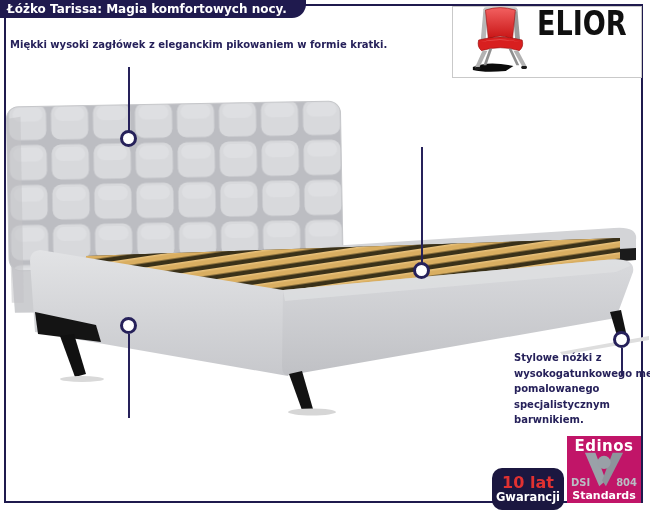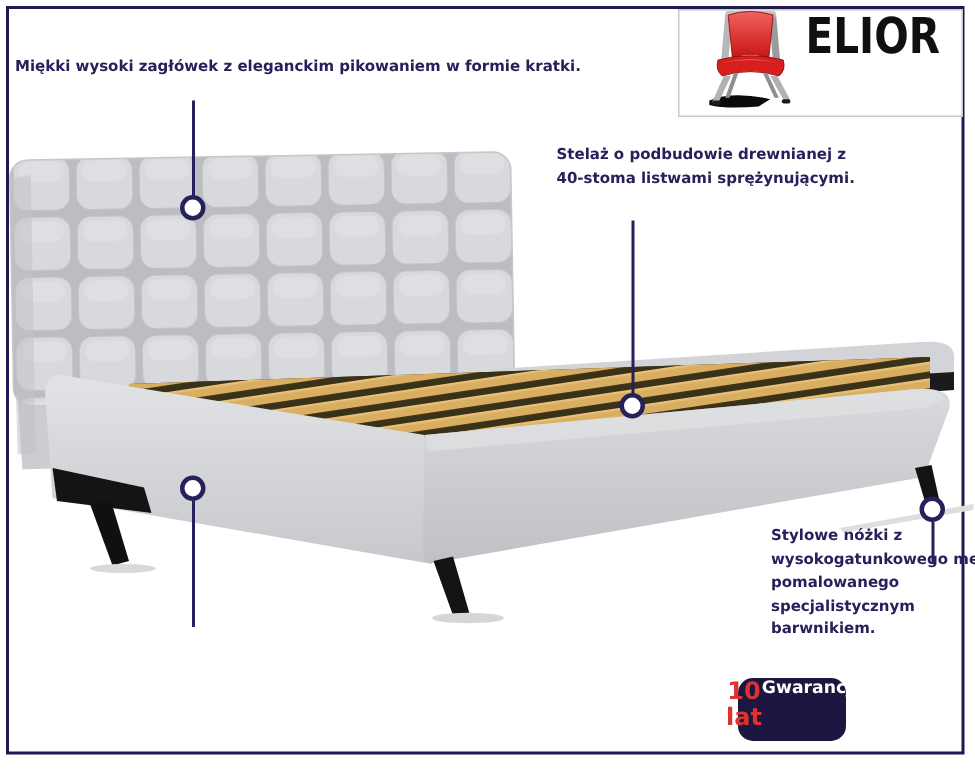--- a/index.html
+++ b/index.html
@@ -44,23 +44,23 @@
     background:#ffffff;border:1px solid #c9c9c9;box-sizing:border-box;
     display:flex;align-items:flex-start;
   }
   .logo-chair{margin-left:16px;flex:0 0 auto;}
   .logo-text{
     color:#101010;font-size:33px;font-weight:bold;letter-spacing:0px;
     transform:scaleX(0.82);transform-origin:left center;margin-left:10px;
     line-height:1;
   }
   .badge-warranty{
-    position:absolute;left:492px;top:452px;width:72px;height:42px;z-index:6;
+    position:absolute;left:492px;top:468px;width:72px;height:42px;z-index:6;
     background:#1b1740;border-radius:10px;text-align:center;
-    display:flex;flex-direction:row;justify-content:center;
+    display:flex;flex-direction:column;justify-content:center;
   }
   .bw-value{color:#e03131;font-size:16px;font-weight:bold;line-height:17px;}
   .bw-label{color:#ffffff;font-size:11.5px;font-weight:bold;line-height:13px;}
   .badge-edinos{
     position:absolute;left:567px;top:436px;width:74px;height:67px;z-index:6;
     background:#c11568;color:#ffffff;
   }
   .be-brand{
     position:absolute;top:1px;left:0;width:100%;text-align:center;
     font-size:15px;font-weight:bold;letter-spacing:0.5px;
@@ -130,20 +130,23 @@
     <g>
       <path d="M60,336 L74,334 L86,374 L75,377 Z" fill="#101010"></path>
       <ellipse cx="82" cy="379" rx="22" ry="3" fill="#d9d9d9"></ellipse>
       <path d="M289,374 L302,371 L313,409 L303,413 Z" fill="#131313"></path>
       <ellipse cx="312" cy="412" rx="24" ry="3.5" fill="#d6d6d6"></ellipse>
       <path d="M610,312 L621,310 L627,337 L618,339 Z" fill="#131313"></path>
       <path d="M560,352 L649,336 L649,340 L562,355 Z" fill="#dedede"></path>
     </g>
   </svg>
 
+  <div class="banner">
+    <span>Łóżko Tarissa: Magia komfortowych nocy.</span>
+  </div>
 
   <div class="logo-box">
     <svg class="logo-chair" width="58" height="66" viewBox="0 0 60 68">
       <path d="M4,62 Q20,55 46,61 L38,66 Q16,68 4,65 Z" fill="#0b0b0b"></path>
       <path d="M15,2 L20,2 L17,36 L12,36 Z" fill="#b7b7b7"></path>
       <path d="M45,2 L50,2 L53,36 L48,36 Z" fill="#9b9b9b"></path>
       <rect x="15" y="0" width="35" height="5" rx="2.5" fill="#c4c4c4"></rect>
       <path d="M17,3 Q32,-2 48,3 L45,33 Q32,27 20,33 Z" fill="url(#backRed)" stroke="#8e0b0b" stroke-width="0.6"></path>
       <path d="M10,34 Q32,28 55,34 Q57,41 52,45 Q32,39 13,45 Q8,41 10,34 Z" fill="#d81f1f" stroke="#8e0b0b" stroke-width="0.6"></path>
       <path d="M12,36 Q32,31 52,36 Q42,34 32,34 Q22,34 12,36 Z" fill="#f06a6a"></path>
@@ -151,32 +154,42 @@
       <path d="M51,45 L46,45 L56,63 L60,62 Z" fill="#b2b2b2"></path>
       <path d="M21,43 L24,43 L18,60 L15,60 Z" fill="#8f8f8f"></path>
       <path d="M44,43 L41,43 L49,60 L52,60 Z" fill="#8f8f8f"></path>
       <rect x="6" y="62" width="6" height="3" rx="1.5" fill="#1a1a1a"></rect>
       <rect x="54" y="61" width="6" height="3" rx="1.5" fill="#1a1a1a"></rect>
     </svg>
     <div class="logo-text">ELIOR</div>
   </div>
 
   <div class="callout co-headboard">Miękki wysoki zagłówek z eleganckim pikowaniem w formie kratki.</div>
-  <div class="callout co-slats">Stelaż o podbudowie drewnianej z 40-stoma listwami sprężynującymi.</div>
   <div class="callout co-legs">Stylowe nóżki z wysokogatunkowego metalu pomalowanego specjalistycznym barwnikiem.</div>
 
   <div class="pline pl-1"></div>
   <div class="pline pl-2"></div>
   <div class="pline pl-3"></div>
   <div class="pline pl-4"></div>
 
   <div class="pdot pd-1"></div>
   <div class="pdot pd-2"></div>
   <div class="pdot pd-3"></div>
   <div class="pdot pd-4"></div>
 
   <div class="badge-warranty">
     <div class="bw-value">10 lat</div>
     <div class="bw-label">Gwarancji</div>
   </div>
 
+  <div class="badge-edinos">
+    <div class="be-brand">Edinos</div>
+    <svg class="be-v" width="42" height="36" viewBox="0 0 44 36">
+      <polygon points="2,0 13,0 24,29 17,35" fill="#9aa1a8"></polygon>
+      <polygon points="42,0 31,0 20,29 24,35" fill="#8d949b"></polygon>
+      <circle cx="22" cy="10" r="7" fill="#99a0a7"></circle>
+    </svg>
+    <div class="be-dsi">DSI</div>
+    <div class="be-804">804</div>
+    <div class="be-standards">Standards</div>
+  </div>
 
 </div>
 
 </body></html>

